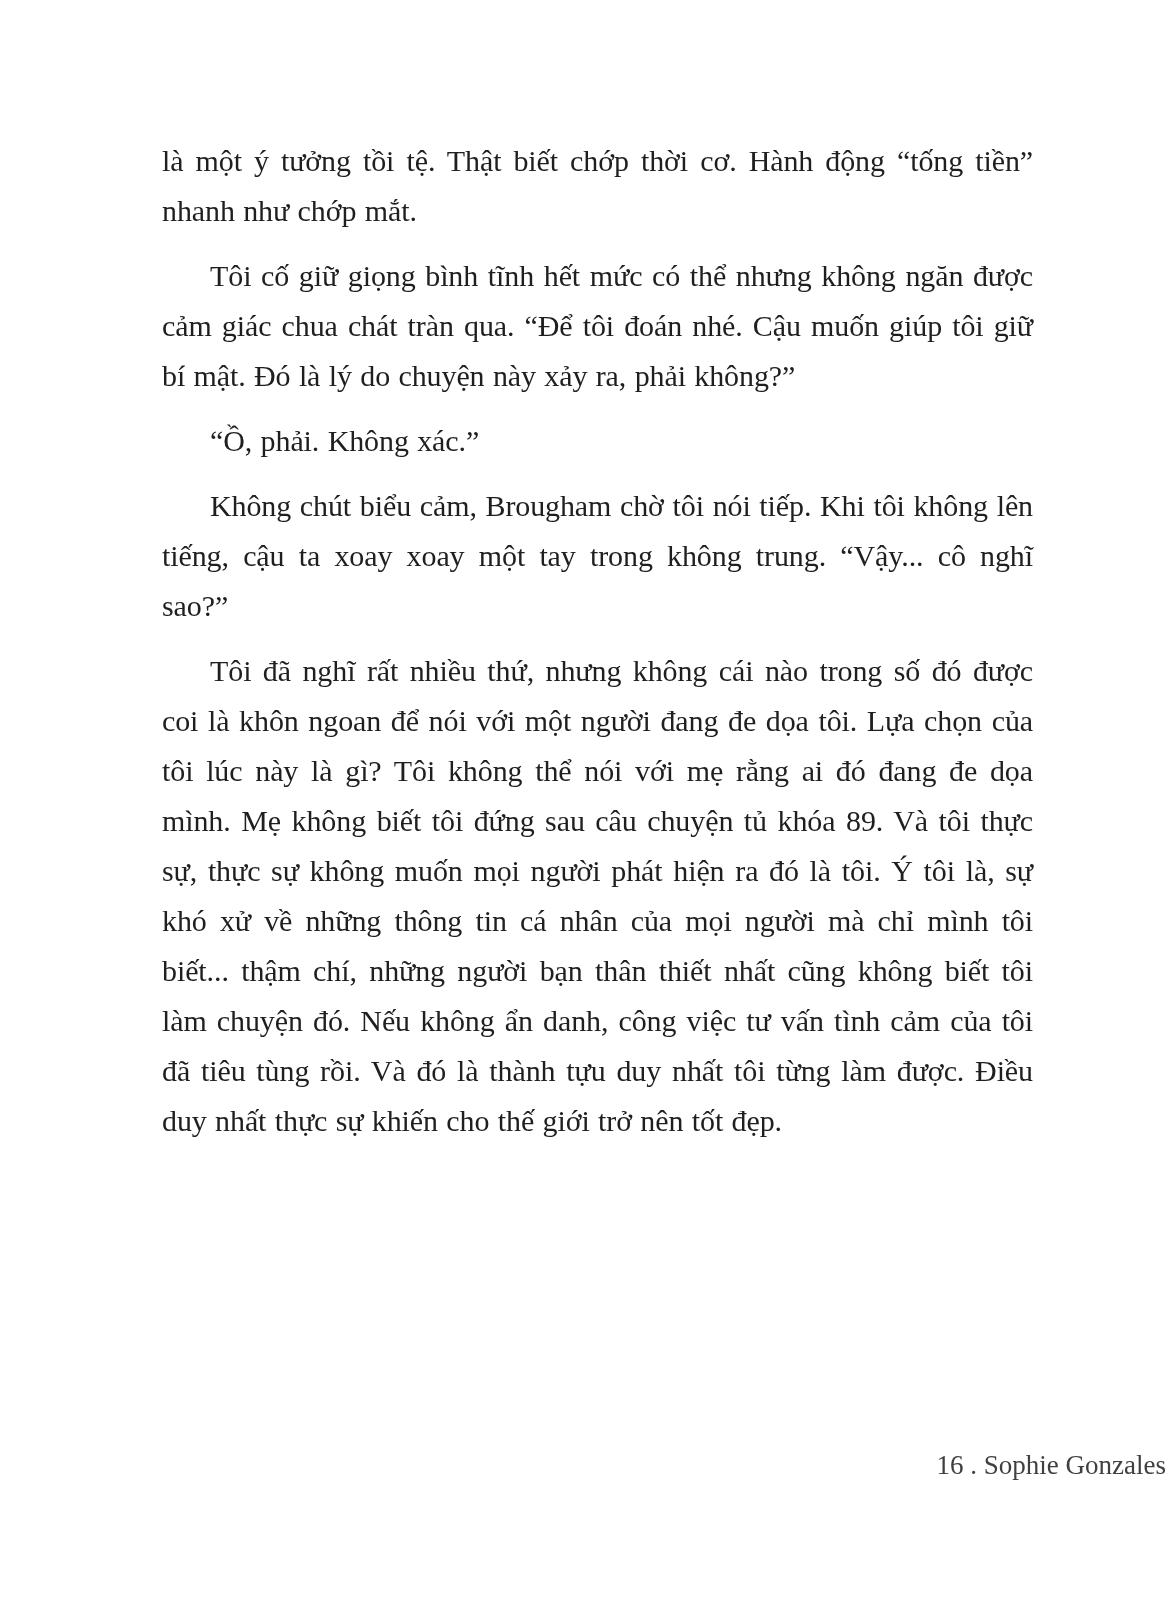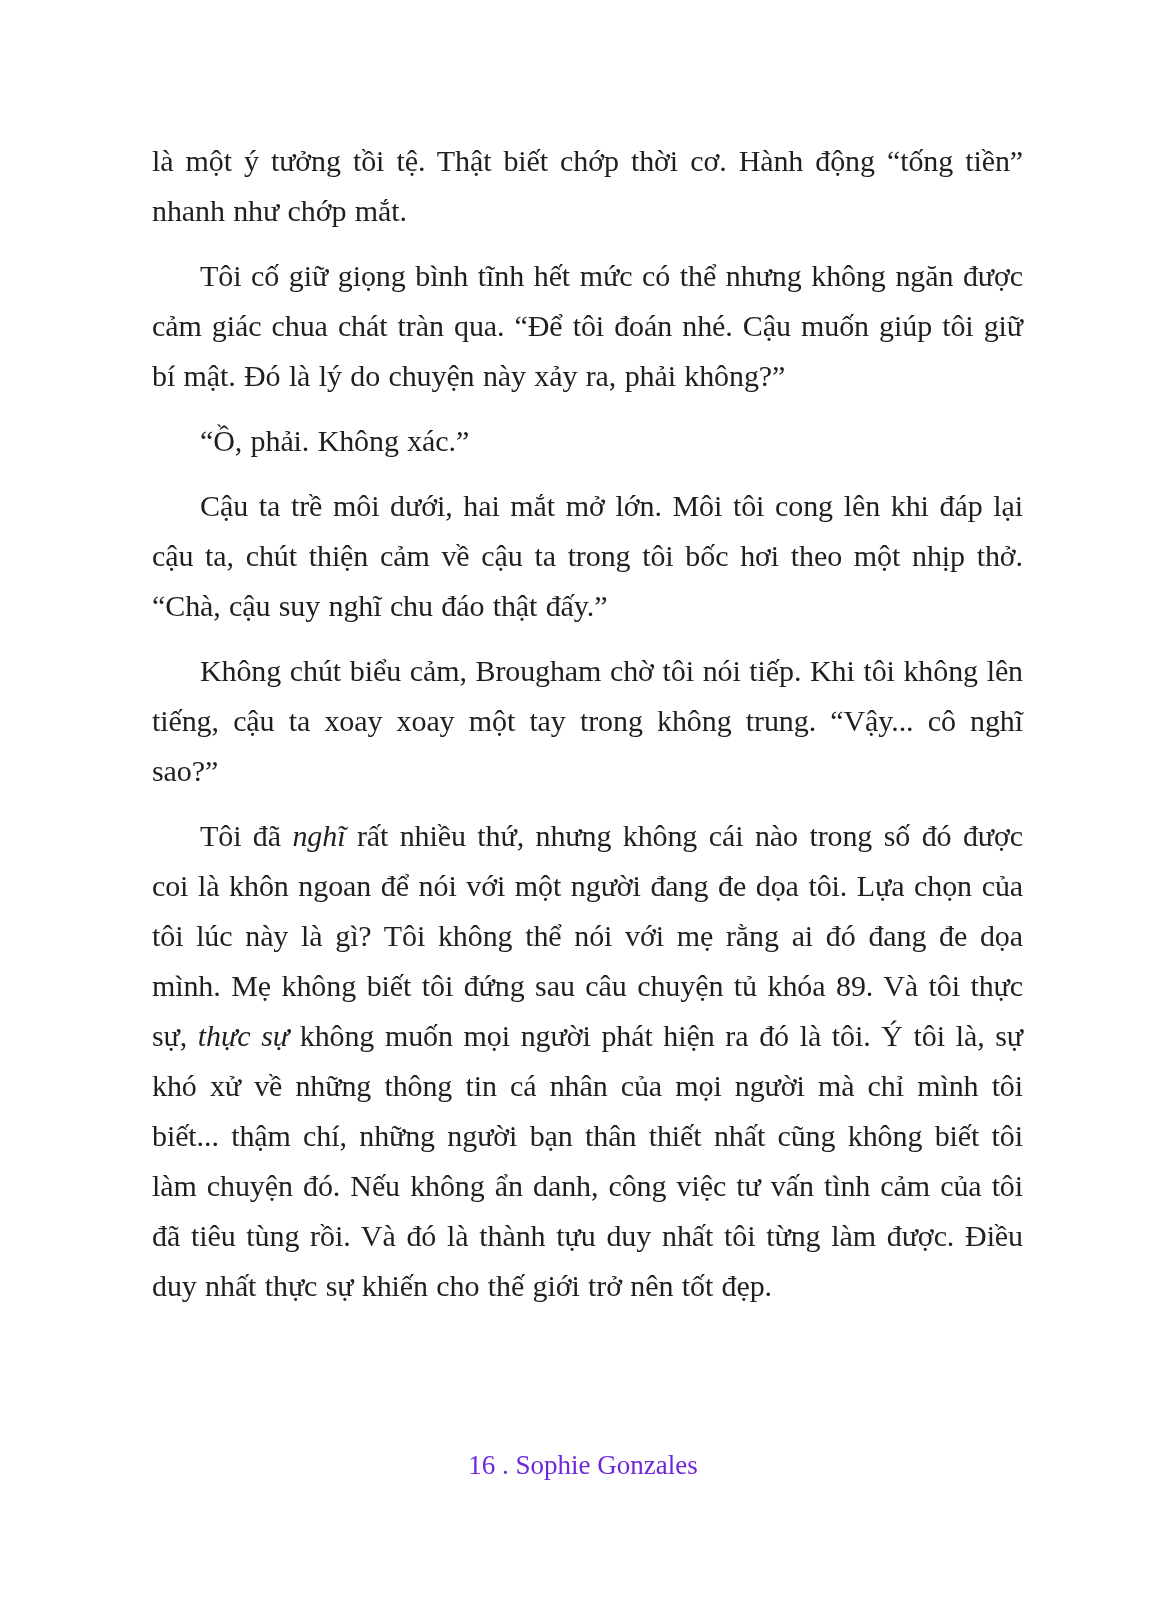--- a/index.html
+++ b/index.html
@@ -15,66 +15,64 @@
     }
     .page {
       position: absolute;
       inset: 0;
       background: #ffffff;
       color: #1f1f1f;
       font-family: "Liberation Serif", "DejaVu Serif", serif;
     }
     .text-block {
       position: absolute;
-      left: 152px;
+      left: 162px;
       top: 136px;
       width: 871px;
       font-size: 30px;
       line-height: 50px;
       text-align: justify;
       text-justify: inter-word;
       letter-spacing: -0.1px;
       word-spacing: 1px;
     }
     .para {
       margin: 0 0 15px 0;
       text-indent: 48px;
     }
     .para.continuation {
       text-indent: 0;
     }
     .italic {
-      font-style: italic;
     }
     .page-footer {
       position: absolute;
       left: 0;
       right: 0;
       top: 1448px;
-      text-align: center;
+      text-align: right;
       font-size: 27px;
       line-height: 34px;
-      color: #6d28d9;
+      color: #404040;
       font-family: "Liberation Serif", "DejaVu Serif", serif;
     }
   </style>
 </head>
 <body>
 
 <div class="page">
 
   <main class="text-block">
 
     <p class="para continuation"><span>là một ý tưởng tồi tệ. Thật biết chớp thời cơ. Hành động “tống tiền” nhanh như chớp mắt.</span></p>
 
     <p class="para"><span>Tôi cố giữ giọng bình tĩnh hết mức có thể nhưng không ngăn được cảm giác chua chát tràn qua. “Để tôi đoán nhé. Cậu muốn giúp tôi giữ bí mật. Đó là lý do chuyện này xảy ra, phải không?”</span></p>
 
     <p class="para"><span>“Ồ, phải. Không xác.”</span></p>
 
-    <p class="para"><span>Cậu ta trề môi dưới, hai mắt mở lớn. Môi tôi cong lên khi đáp lại cậu ta, chút thiện cảm về cậu ta trong tôi bốc hơi theo một nhịp thở. “Chà, cậu suy nghĩ chu đáo thật đấy.”</span></p>
 
     <p class="para"><span>Không chút biểu cảm, Brougham chờ tôi nói tiếp. Khi tôi không lên tiếng, cậu ta xoay xoay một tay trong không trung. “Vậy... cô nghĩ sao?”</span></p>
 
     <p class="para"><span>Tôi đã </span><span class="italic">nghĩ</span><span> rất nhiều thứ, nhưng không cái nào trong số đó được coi là khôn ngoan để nói với một người đang đe dọa tôi. Lựa chọn của tôi lúc này là gì? Tôi không thể nói với mẹ rằng ai đó đang đe dọa mình. Mẹ không biết tôi đứng sau câu chuyện tủ khóa 89. Và tôi thực sự, </span><span class="italic">thực sự</span><span> không muốn mọi người phát hiện ra đó là tôi. Ý tôi là, sự khó xử về những thông tin cá nhân của mọi người mà chỉ mình tôi biết... thậm chí, những người bạn thân thiết nhất cũng không biết tôi làm chuyện đó. Nếu không ẩn danh, công việc tư vấn tình cảm của tôi đã tiêu tùng rồi. Và đó là thành tựu duy nhất tôi từng làm được. Điều duy nhất thực sự khiến cho thế giới trở nên tốt đẹp.</span></p>
 
 
   </main>
 
   <footer class="page-footer"><span>16</span><span> . </span><span>Sophie Gonzales</span></footer>
 

